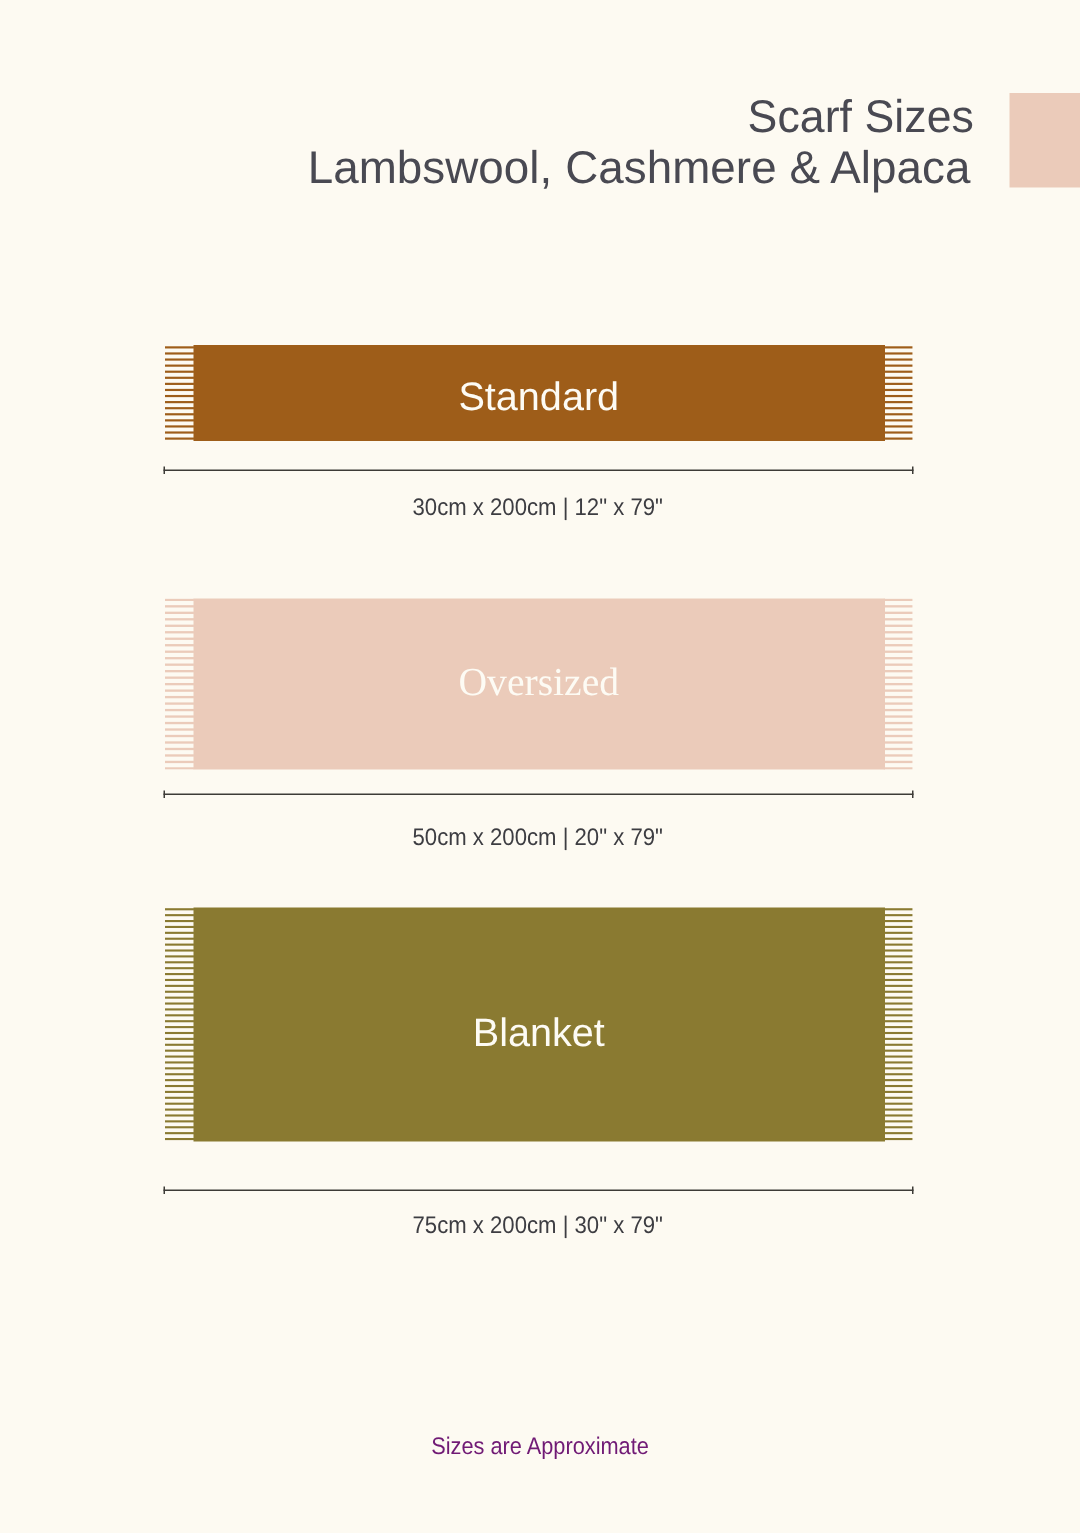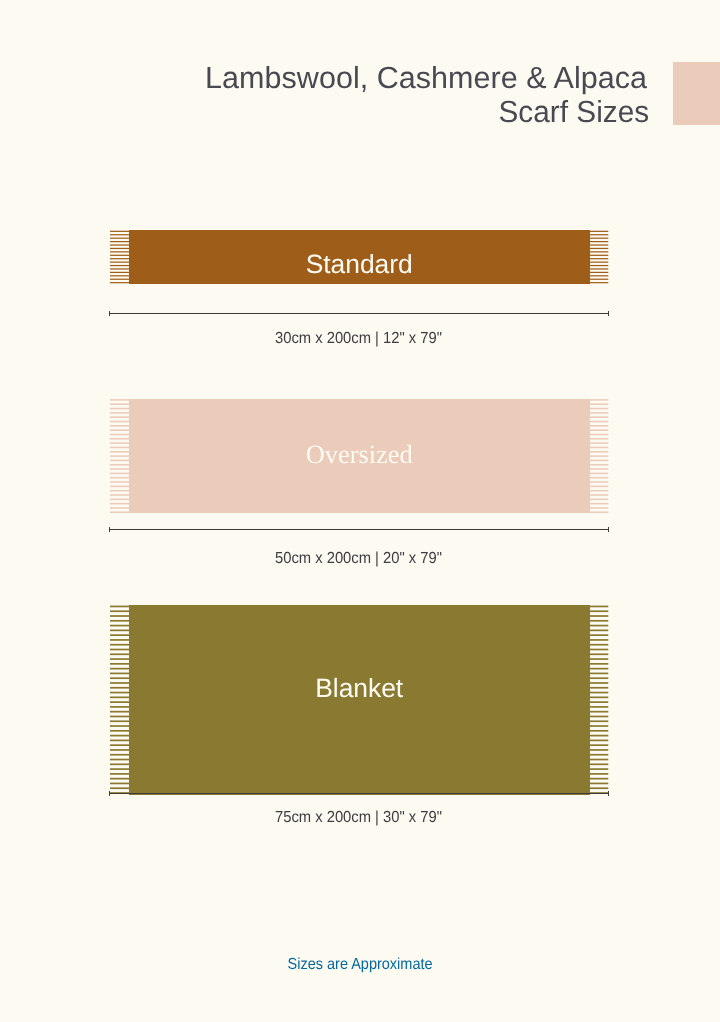--- a/index.html
+++ b/index.html
@@ -100,23 +100,23 @@
   .caption {
     position: absolute;
     left: 0; width: 717.6px;
     text-align: center;
     font-size: 16px;
     color: #3D3D42;
   }
   .caption > span { display:inline-block; transform: scaleX(0.9225); }
 
   
-  .s0 { top: 230.3px; height: 54px;  }
+  .s0 { top: 230.3px; height: 64px;  }
   .s1 { top: 399.4px; height: 113.7px; }
-  .s2 { top: 605.1px; height: 190px; }
+  .s2 { top: 605.1px; height: 156px; }
 
   .l0 { top: 20.35px; }
   .l1 { top: 41.85px; }
   .l2 { top: 70.25px; }
 
   .d0 { top: 312.8px; }
   .d1 { top: 528.9px; }
   .d2 { top: 792.8px; }
 
   .c0 { top: 329.6px; }
@@ -132,22 +132,22 @@
     color: #4D4D55;
   }
   .footnote > span { display:inline-block; transform: scaleX(0.906); }
 </style>
 </head>
 <body style="background: rgb(253, 250, 242);">
 
 <div class="page">
   <div class="accent-block" style="background: rgb(235, 203, 186);"></div>
   <div class="title" style="color: rgb(73, 73, 82);">
+    <span class="title-line" id="tl2"><span>Scarf Sizes</span></span>
     <span class="title-line" id="tl1"><span>Lambswool, Cashmere &amp; Alpaca</span></span>
-    <span class="title-line" id="tl2"><span>Scarf Sizes</span></span>
   </div>
 
   <div class="scarf-row">
     <div class="scarf s0">
       <div class="scarf-body b0" style="background: rgb(158, 93, 25);"></div>
       <div class="fringe left">
           <svg viewBox="0 0 20.3 68.3" preserveAspectRatio="none">
             <rect x="1" y="0.925" width="19.30" height="1.55" fill="#9E5D19"></rect>
             <rect x="1" y="5.252" width="19.30" height="1.55" fill="#9E5D19"></rect>
             <rect x="1" y="9.578" width="19.30" height="1.55" fill="#9E5D19"></rect>
@@ -362,14 +362,14 @@
         </div>
       <div class="scarf-label l2" style="color: rgb(253, 251, 244);">Blanket</div>
     </div>
     <div class="dim-line d2" style="background: rgb(61, 59, 55);">
       <div class="dim-cap l" style="background: rgb(61, 59, 55);"></div>
       <div class="dim-cap r" style="background: rgb(61, 59, 55);"></div>
     </div>
     <div class="caption c2" style="color: rgb(61, 61, 66);"><span>75cm x 200cm | 30" x 79"</span></div>
   </div>
 
-  <div class="footnote" style="color: #0369a1;"><span>Sizes are Approximate</span></div>
+  <div class="footnote" style="color: #701a75;"><span>Sizes are Approximate</span></div>
 </div>
 
 </body></html>

